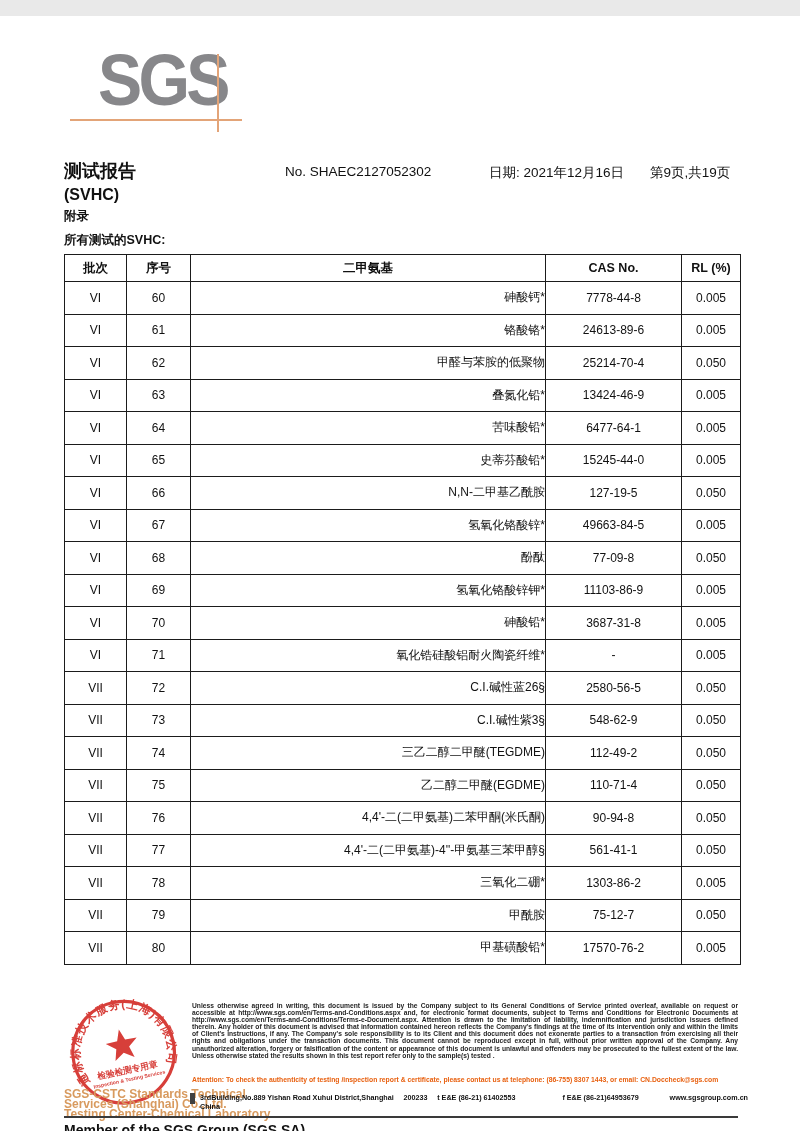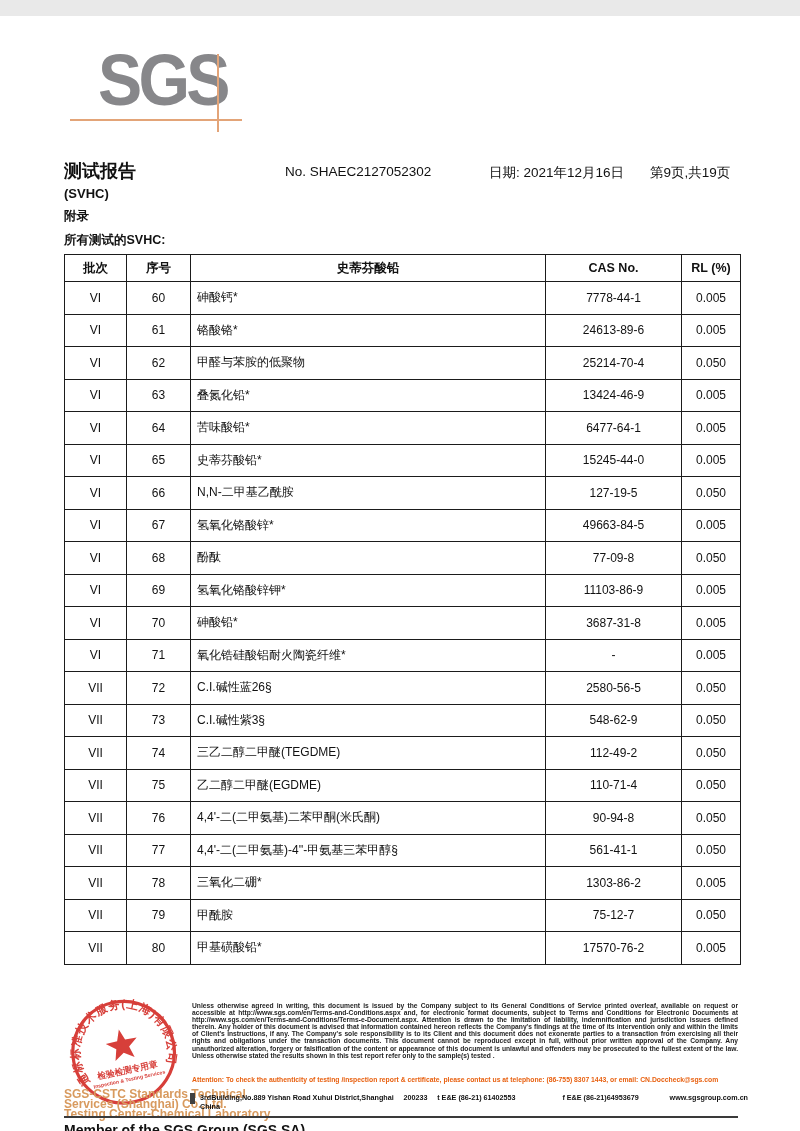--- a/index.html
+++ b/index.html
@@ -13,38 +13,38 @@
     position:absolute; left:98px; top:28px;
     font-size:72px; font-weight:bold; color:#87878a;
     letter-spacing:-4px; line-height:1;
     transform:scaleX(0.92); transform-origin:left top;
   }
   .logo-hline { position:absolute; left:70px; top:103px; width:172px; height:2px; background:#e3a478; }
   .logo-vline { position:absolute; left:217px; top:38px; width:2px; height:78px; background:#e3a478; }
 
   
   .report-title   { position:absolute; left:64px; top:143px; font-size:18px; font-weight:bold; }
-  .report-title2  { position:absolute; left:64px; top:170px; font-size:13px; font-weight:bold; }
+  .report-title2  { position:absolute; left:64px; top:170px; font-size:16px; font-weight:bold; }
   .report-no      { position:absolute; left:285px; top:148px; font-size:13.5px; font-weight:500; }
   .report-date    { position:absolute; left:489px; top:148px; font-size:13.5px; font-weight:500; }
   .page-info      { position:absolute; left:650px; top:148px; font-size:13.5px; font-weight:500; }
   .appendix       { position:absolute; left:64px; top:192px; font-size:12.5px; font-weight:bold; }
   .list-intro     { position:absolute; left:64px; top:216px; font-size:12.5px; font-weight:bold; }
 
   
   table.svhc {
     position:absolute; left:64px; top:238px; width:676px;
     border-collapse:collapse; table-layout:fixed;
   }
   table.svhc th, table.svhc td {
     border:1.5px solid #1b1b1b; overflow:hidden; white-space:nowrap;
   }
   table.svhc th { height:24px; font-size:12.5px; font-weight:bold; text-align:center; padding:1px; }
   table.svhc td { height:31.5px; font-size:12px; text-align:center; padding:0; }
-  table.svhc td.c2 { text-align:left; padding-left:6px; }
+  table.svhc td.c2 { text-align:right; padding-left:6px; }
   col.c0 { width:62px; } col.c1 { width:64px; } col.c2 { width:355px; }
   col.c3 { width:136px; } col.c4 { width:59px; }
 
   
   .disclaimer {
     position:absolute; left:192px; top:986px; width:546px;
     font-size:6.7px; line-height:7.1px; font-weight:600; color:#1f1f1f;
     text-align:justify; margin:0;
   }
   .attention {
@@ -106,31 +106,31 @@
       <col class="c0">
         <col class="c1">
         <col class="c2">
         <col class="c3">
         <col class="c4">
     </colgroup>
     <thead>
       <tr>
           <th class="c0">批次</th>
           <th class="c1">序号</th>
-          <th class="c2">史蒂芬酸铅</th>
+          <th class="c2">二甲氨基</th>
           <th class="c3">CAS No.</th>
           <th class="c4">RL (%)</th>
         </tr>
     </thead>
     <tbody>
         <tr>
           <td class="c0">VI</td>
           <td class="c1">60</td>
           <td class="c2">砷酸钙*</td>
-          <td class="c3">7778-44-1</td>
+          <td class="c3">7778-44-8</td>
           <td class="c4">0.005</td>
         </tr>
         <tr>
           <td class="c0">VI</td>
           <td class="c1">61</td>
           <td class="c2">铬酸铬*</td>
           <td class="c3">24613-89-6</td>
           <td class="c4">0.005</td>
         </tr>
         <tr>

